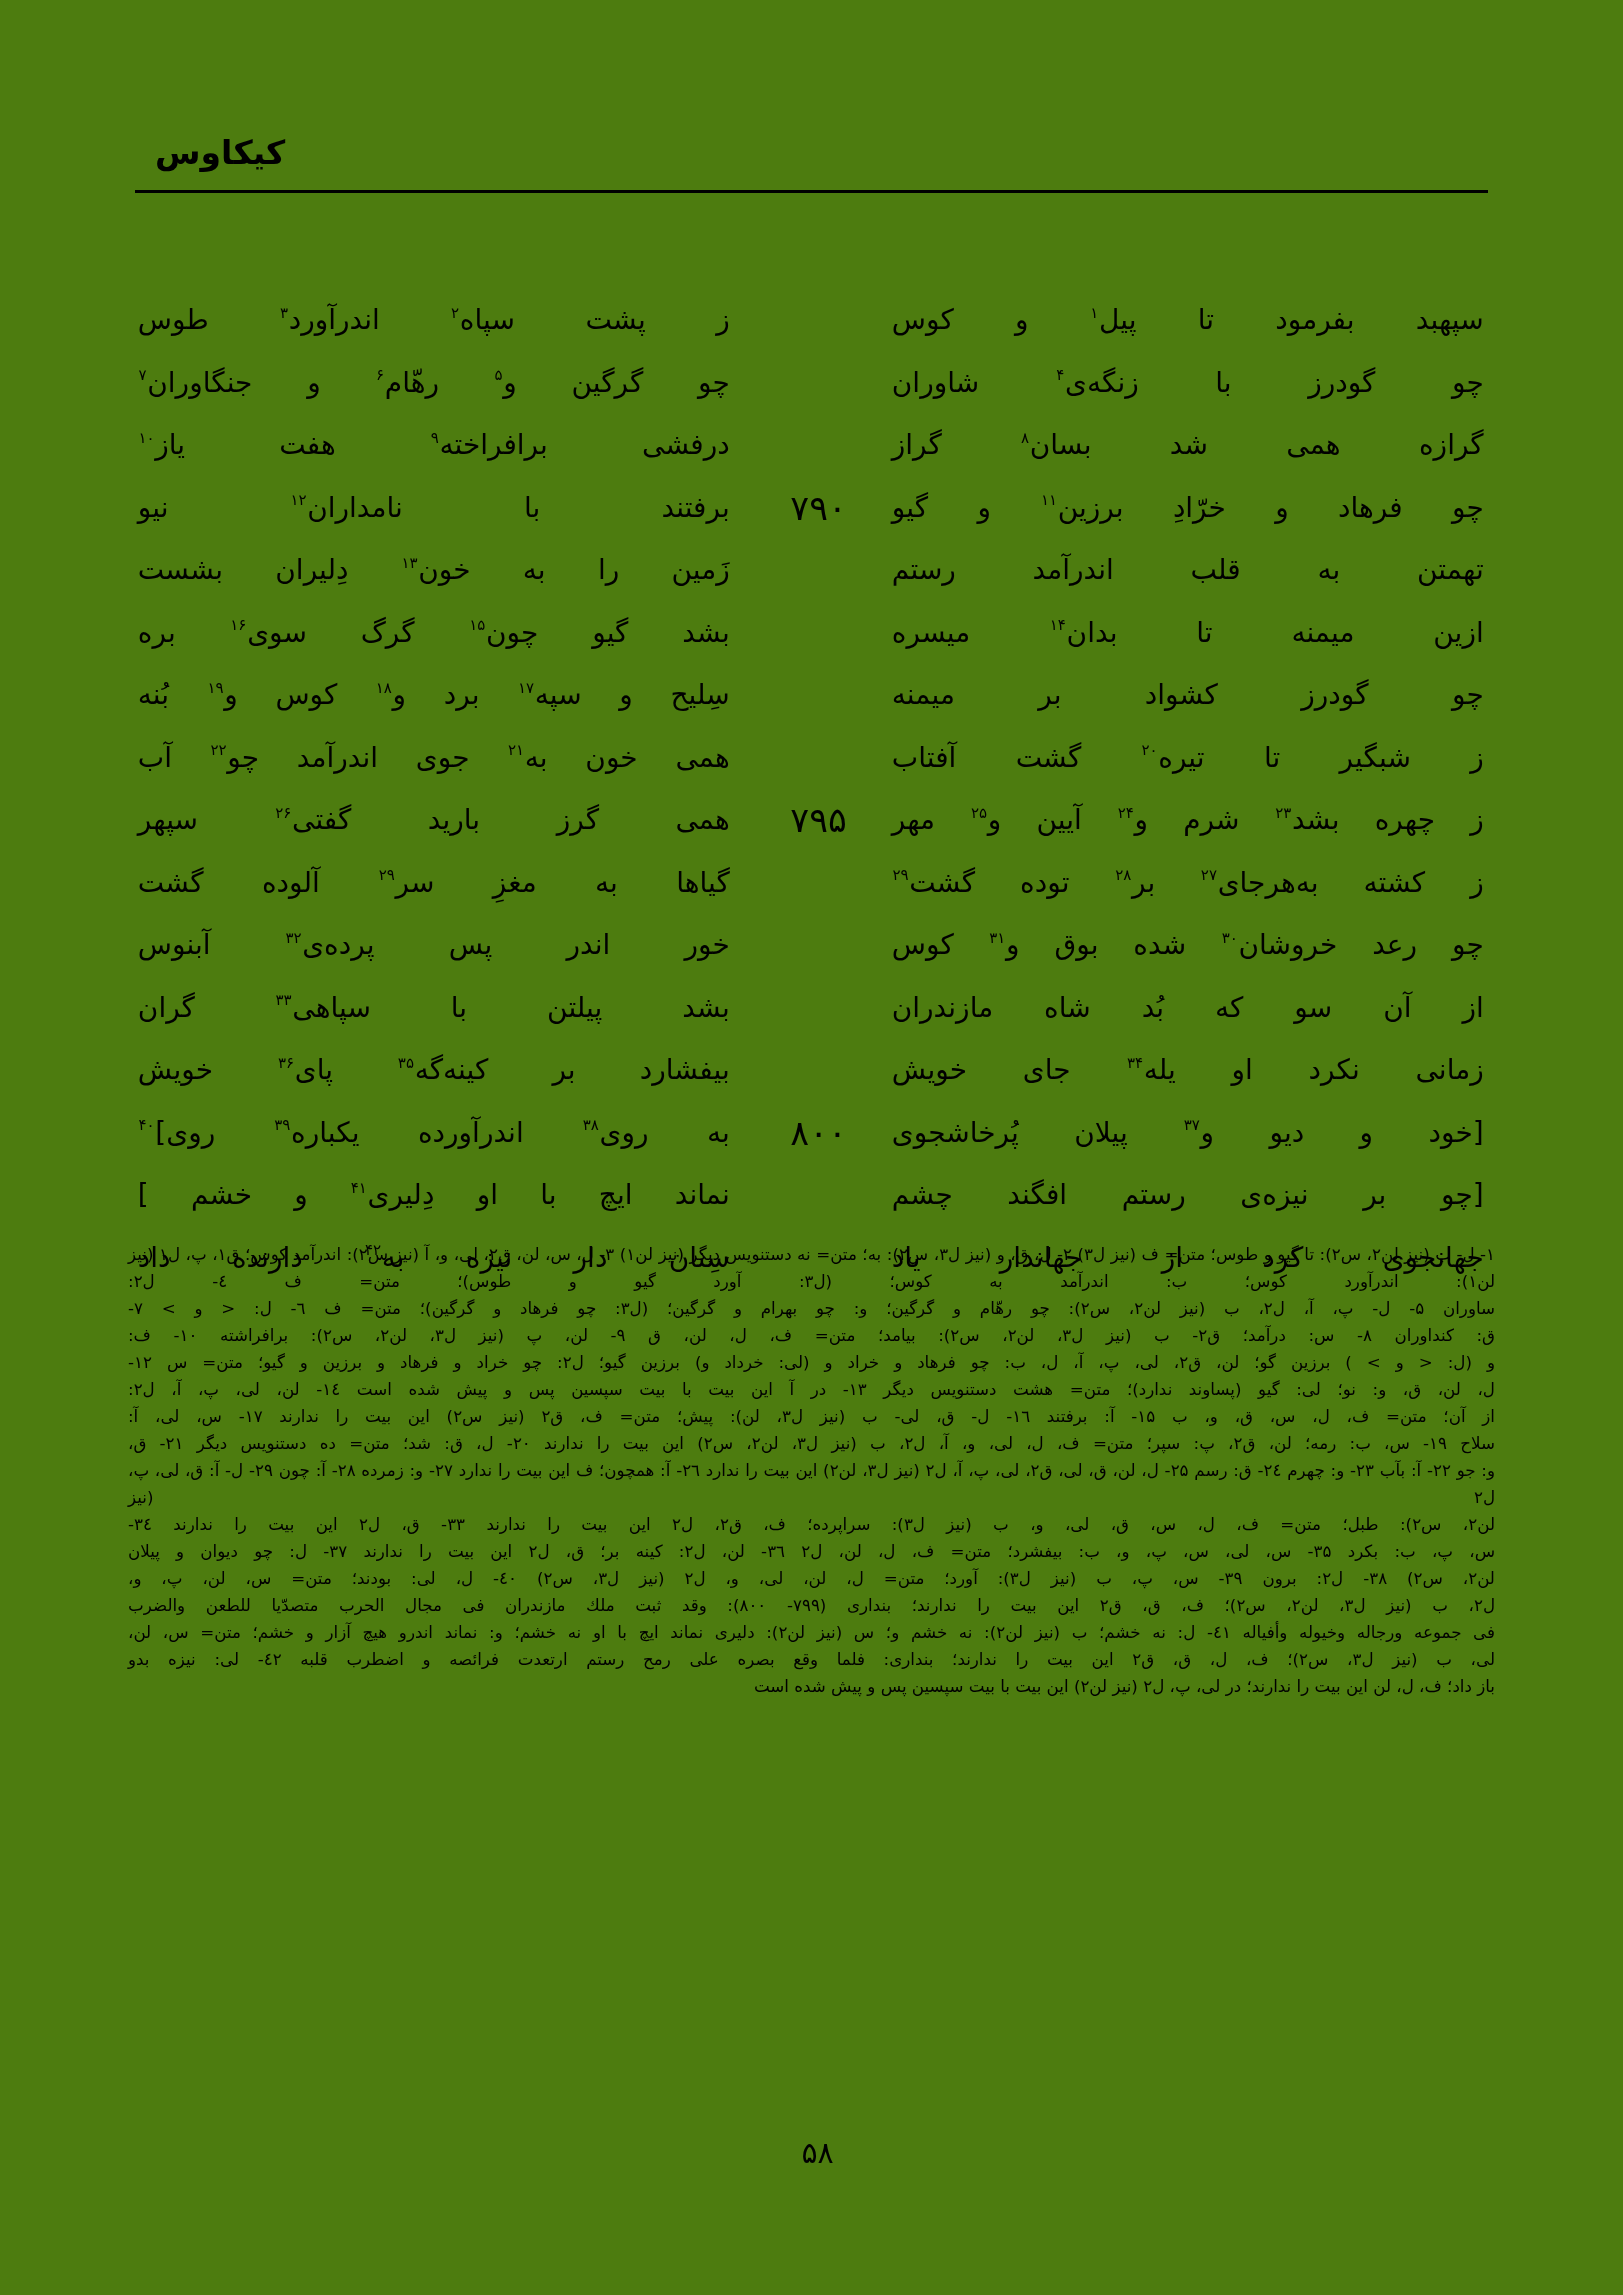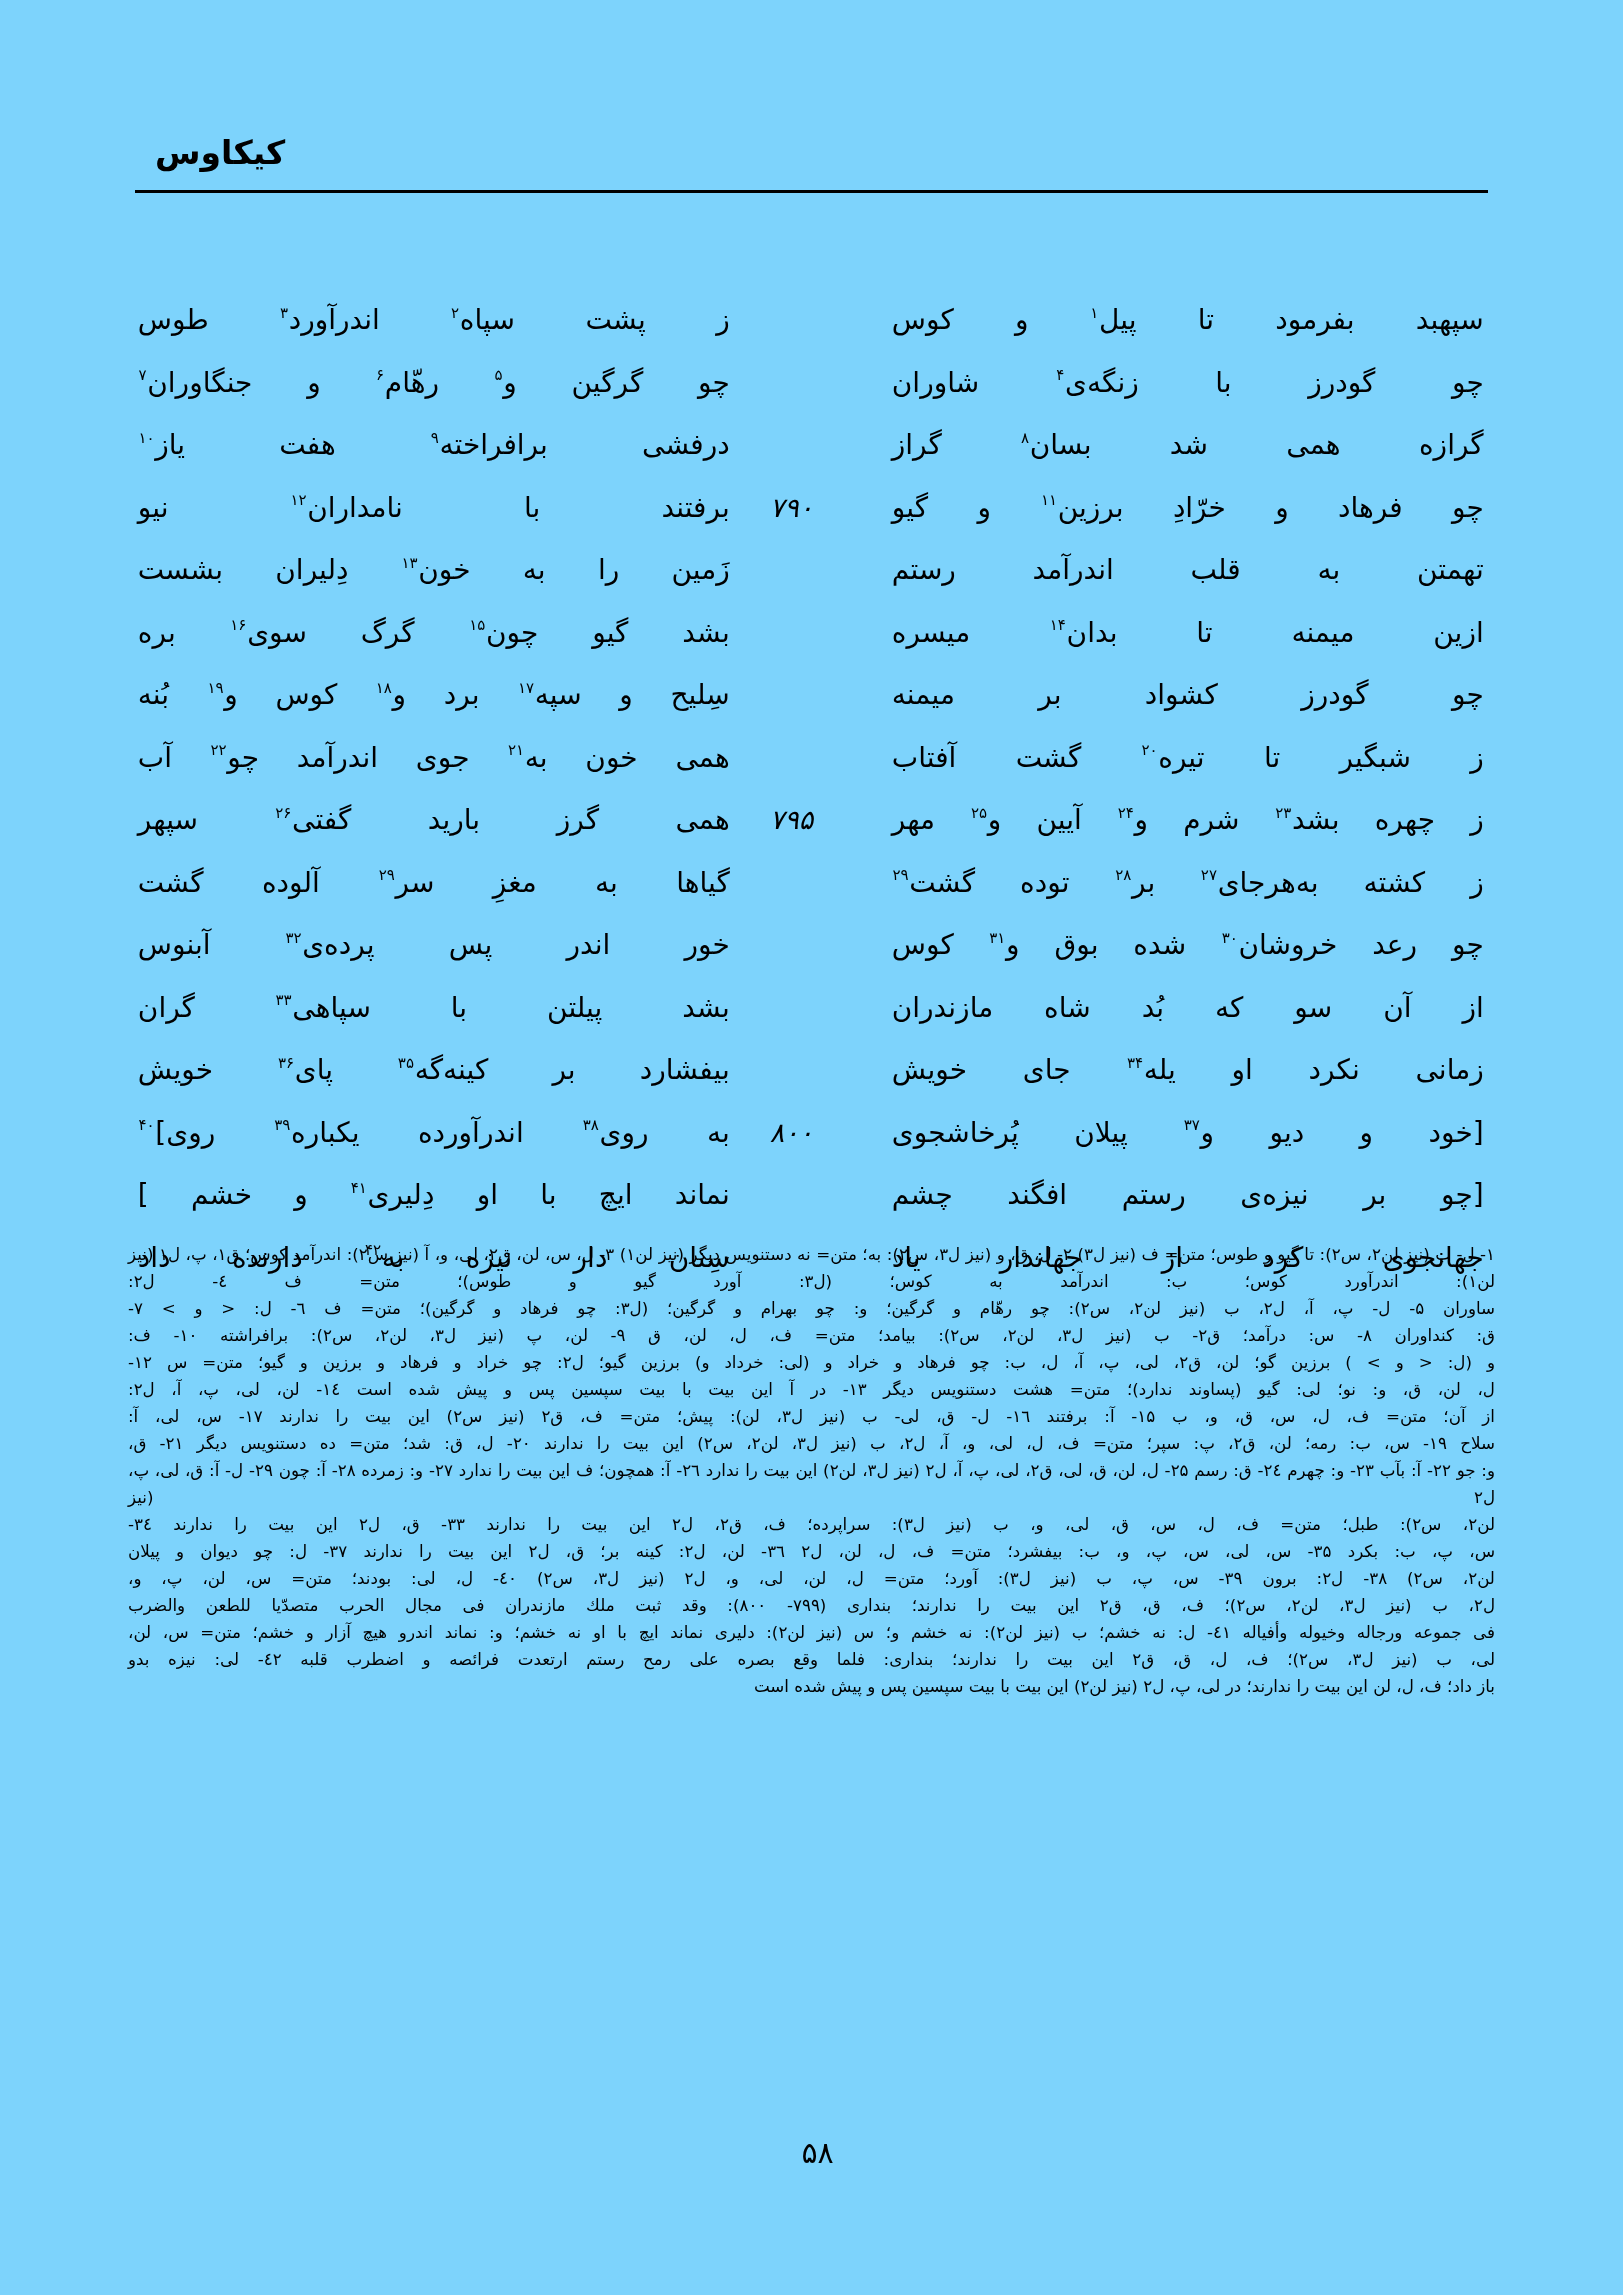--- a/index.html
+++ b/index.html
@@ -13,21 +13,21 @@
     height: 2295px;
     position: relative;
     overflow: hidden;
     font-family: "DejaVu Sans", "Liberation Sans", sans-serif;
     color: #000000;
   }
 
   .page {
     position: absolute;
     inset: 0;
-    background: #7dd3fc;
+    background: #4d7c0f;
   }
 
   
   .runhead {
     position: absolute;
     top: 133px;
     right: 135px;
     left: 135px;
     text-align: left;
     direction: rtl;
@@ -60,27 +60,26 @@
     display: flex;
     flex-direction: row;
     align-items: flex-start;
     width: 100%;
     margin-bottom: 18.5px;
     position: relative;
   }
   .bayt-num {
     width: 84px;
     flex: 0 0 84px;
-    font-size: 27px;
+    font-size: 35px;
     line-height: 44px;
-    text-align: left;
+    text-align: right;
     padding-right: 7px;
     box-sizing: border-box;
     white-space: nowrap;
-    font-style: italic;
   }
   .hemistich {
     flex: 1 1 0;
     font-size: 28px;
     line-height: 44px;
     box-sizing: border-box;
     position: relative;
   }
   .hemistich.right {
     padding-right: 4.3px;

